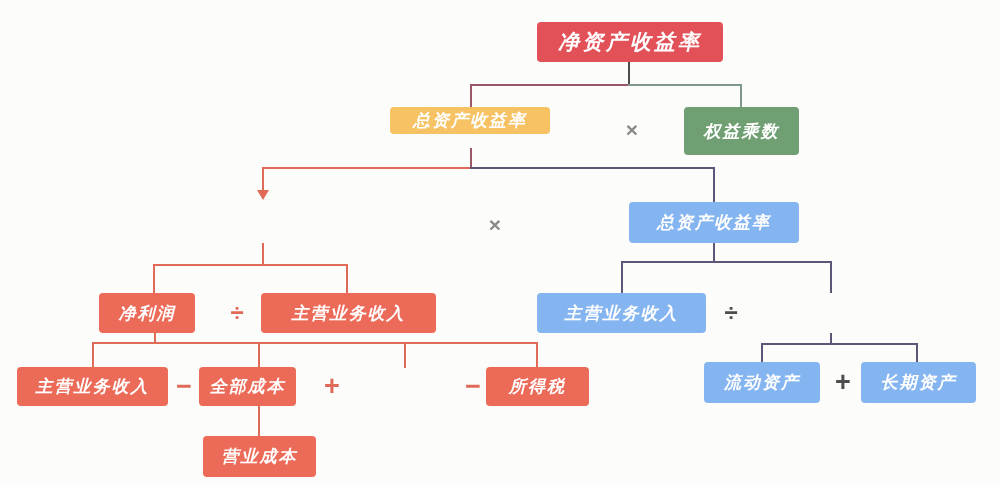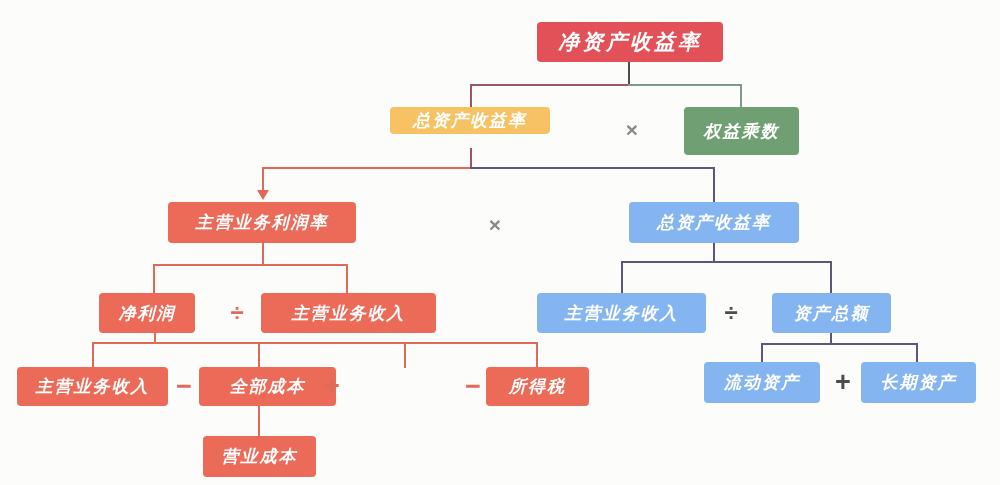--- a/index.html
+++ b/index.html
@@ -83,31 +83,29 @@
   <div class="ln v c-purple" style="left:830px;top:333px;height:10px"></div>
   <div class="ln h c-purple" style="left:761px;top:343px;width:157px"></div>
   <div class="ln v c-purple" style="left:761px;top:343px;height:19px"></div>
   <div class="ln v c-purple" style="left:916px;top:343px;height:19px"></div>
 
   <div class="node n-red root" style="left:537px;top:22px;width:186px;height:40px">净资产收益率</div>
 
   <div class="node n-yellow" style="left:390px;top:107px;width:160px;height:27px">总资产收益率</div>
   <div class="node n-green" style="left:684px;top:107px;width:115px;height:48px">权益乘数</div>
 
-  <div class="node n-salmon" style="left:168px;top:202px;width:188px;height:41px">主营业务利润率</div>
   <div class="node n-blue" style="left:629px;top:202px;width:170px;height:41px">总资产收益率</div>
 
   <div class="node n-salmon" style="left:99px;top:293px;width:96px;height:40px">净利润</div>
   <div class="node n-salmon" style="left:261px;top:293px;width:175px;height:40px">主营业务收入</div>
 
   <div class="node n-blue" style="left:537px;top:293px;width:169px;height:40px">主营业务收入</div>
-  <div class="node n-blue" style="left:772px;top:293px;width:119px;height:40px">资产总额</div>
 
   <div class="node n-salmon" style="left:17px;top:367px;width:151px;height:39px">主营业务收入</div>
-  <div class="node n-salmon" style="left:199px;top:367px;width:137px;height:39px">全部成本</div>
+  <div class="node n-salmon" style="left:199px;top:367px;width:97px;height:39px">全部成本</div>
   <div class="node n-salmon" style="left:486px;top:367px;width:103px;height:39px">所得税</div>
 
   <div class="node n-blue" style="left:704px;top:362px;width:116px;height:41px">流动资产</div>
   <div class="node n-blue" style="left:861px;top:362px;width:115px;height:41px">长期资产</div>
 
   <div class="node n-salmon" style="left:203px;top:436px;width:113px;height:41px">营业成本</div>
 
   <div class="op op-x" style="left:632px;top:129px">×</div>
   <div class="op op-x" style="left:495px;top:224px">×</div>
   <div class="op op-div-o" style="left:237px;top:313px">÷</div>

